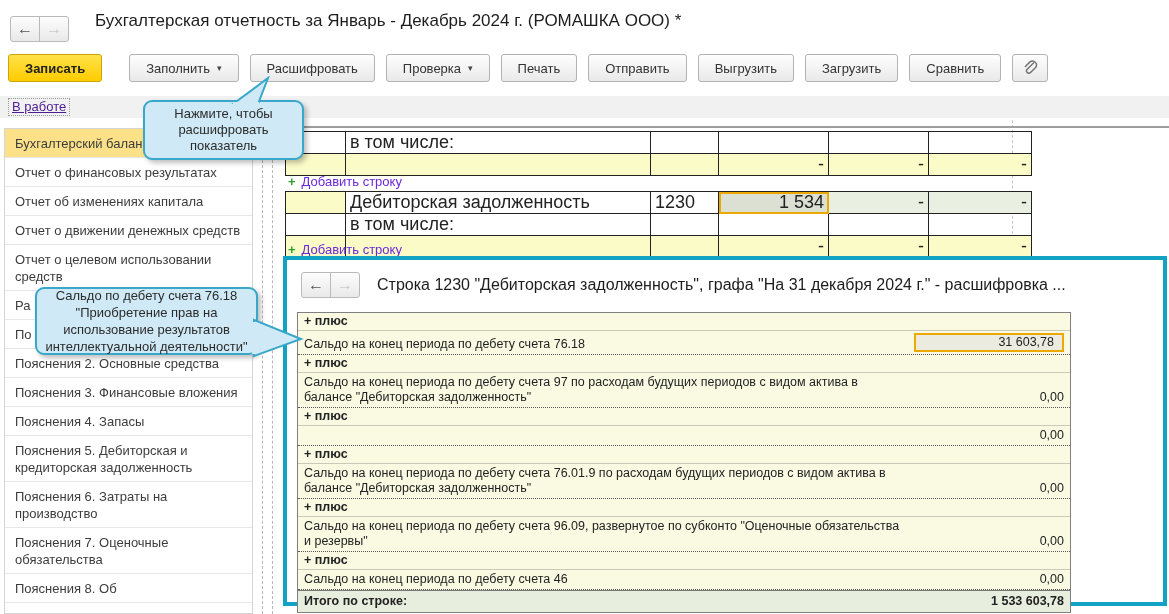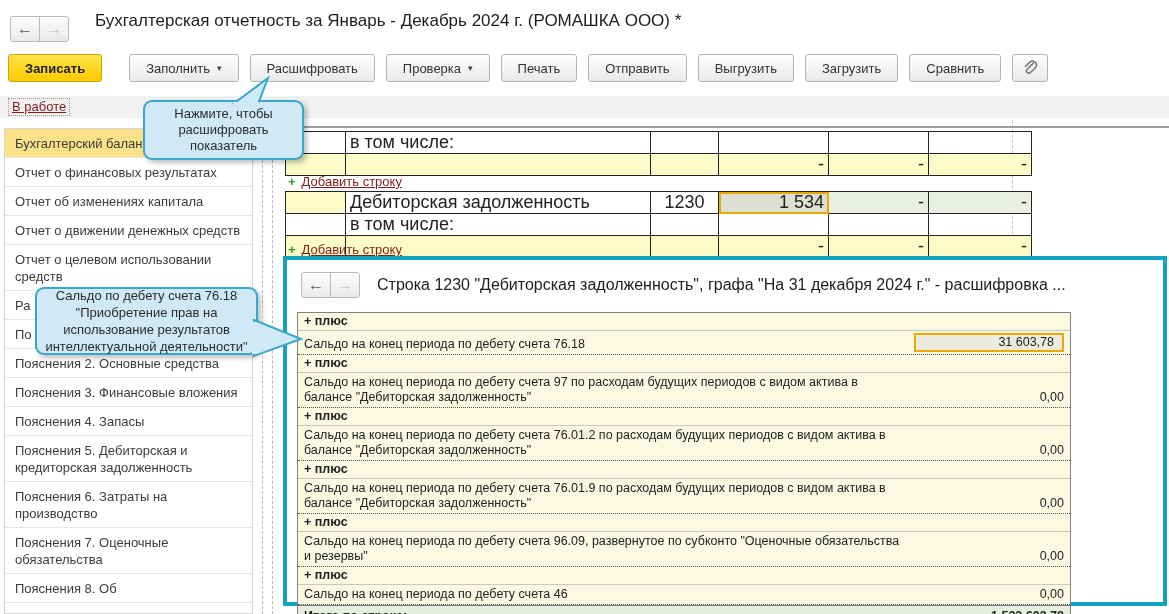--- a/index.html
+++ b/index.html
@@ -15,45 +15,45 @@
   
   .toolbar{position:absolute;left:8px;top:54px;display:flex;align-items:center;}
   .btn{display:inline-flex;align-items:center;justify-content:center;height:28px;padding:0 16px;
        border:1px solid #b3b3b3;border-radius:3px;background:linear-gradient(#fefefe,#e9e9e9);
        color:#333;font-size:13px;margin-right:11px;box-sizing:border-box;white-space:nowrap;}
   .btn-save{background:linear-gradient(#ffe14b,#fc0);border-color:#c9a602;font-weight:bold;color:#222;margin-right:27px;}
   .caret{font-size:9px;margin-left:7px;color:#444;}
   .btn-clip{width:36px;padding:0;}
   
   .strip{position:absolute;left:0;top:96px;width:1169px;height:22px;background:#f1f1f1;}
-  .status-link{position:absolute;left:8px;top:98px;color:#7f1d1d;text-decoration:underline;
+  .status-link{position:absolute;left:8px;top:98px;color:#4c1d95;text-decoration:underline;
                border:1px dotted #9a9a9a;padding:0 3px 1px;background:#f1f1f1;}
   
   .sidebar{position:absolute;left:4px;top:128px;width:249px;height:486px;border:1px solid #d5d5d5;
            background:#fff;box-sizing:border-box;overflow:hidden;}
   .sb-item{padding:6px 8px 5px 10px;border-bottom:1px solid #e7e7e7;line-height:17px;color:#3c3c3c;}
   .sb-item.selected{background:#fce189;}
   
   .vdash{position:absolute;top:120px;height:494px;width:0;border-left:1px dashed #b8b8b8;}
   
   .topline{position:absolute;left:285px;top:126px;width:884px;height:0;border-top:2px solid #9e9e9e;}
   table.grid{border-collapse:collapse;position:absolute;left:285px;table-layout:fixed;}
   table.grid td{border:1px solid #222;font-size:18px;color:#222;padding:0 4px;overflow:hidden;white-space:nowrap;box-sizing:border-box;}
   .t1 td{height:21px;} .t2 td{height:18px;}
-  td.c1{width:60px;} td.c2{width:305px;padding-left:6px;} td.c3{width:68px;text-align:center;}
+  td.c1{width:60px;} td.c2{width:305px;padding-left:6px;} td.c3{width:68px;text-align:left;}
   td.c4{width:110px;} td.c5{width:100px;} td.c6{width:103px;}
   td.c4,td.c5,td.c6{text-align:right;border-left-width:2px;}
   td.c6{border-right-width:2px;}
   td.yellow{background:#fbfbc8;}
   td.green{background:#e9efe1;}
   td.sel{background:#dbe0d2;outline:2px solid #eca902;outline-offset:-2px;}
   td.indent{padding-left:16px;}
   .addrow{position:absolute;left:288px;display:flex;align-items:center;font-size:13px;}
   .addrow .plus{color:#2e9e2e;font-weight:bold;margin-right:6px;}
-  .addrow .lnk{color:#7f1d1d;text-decoration:underline;}
+  .addrow .lnk{color:#6d28d9;}
   .rdash{position:absolute;left:1012px;top:120px;height:134px;width:0;border-left:1px dashed #c4c4c4;}
   
   .popup{position:absolute;left:283px;top:256px;width:884px;height:350px;border:4px solid #12a3c4;
          background:#fff;box-sizing:border-box;z-index:5;}
   .popup .nav{position:absolute;left:14px;top:12px;display:flex;}
   .popup-title{position:absolute;left:90px;top:16px;right:4px;font-size:16px;color:#1d1d1d;
                white-space:nowrap;overflow:hidden;}
   .decode{position:absolute;left:10px;top:52px;width:772px;border:1px solid #808080;background:#fafae3;
           font-size:12.5px;line-height:15px;color:#222;}
   .dr{display:flex;align-items:flex-end;padding:2px 6px 2px 6px;}
@@ -249,21 +249,20 @@
         <span class="dr-val">
           <span class="val-inner">0,00</span>
         </span>
       </div>
       <div class="dr t-plus">
         <span class="dr-label">+ плюс</span>
 
       </div>
       <div class="dr t-item">
 
-        <span class="dr-text">Сальдо на конец периода по дебету счета 76.01.2 по расходам будущих периодов с видом актива в балансе "Дебиторская задолженность"</span>
         <span class="dr-val">
           <span class="val-inner">0,00</span>
         </span>
       </div>
       <div class="dr t-plus">
         <span class="dr-label">+ плюс</span>
 
       </div>
       <div class="dr t-item">
 

